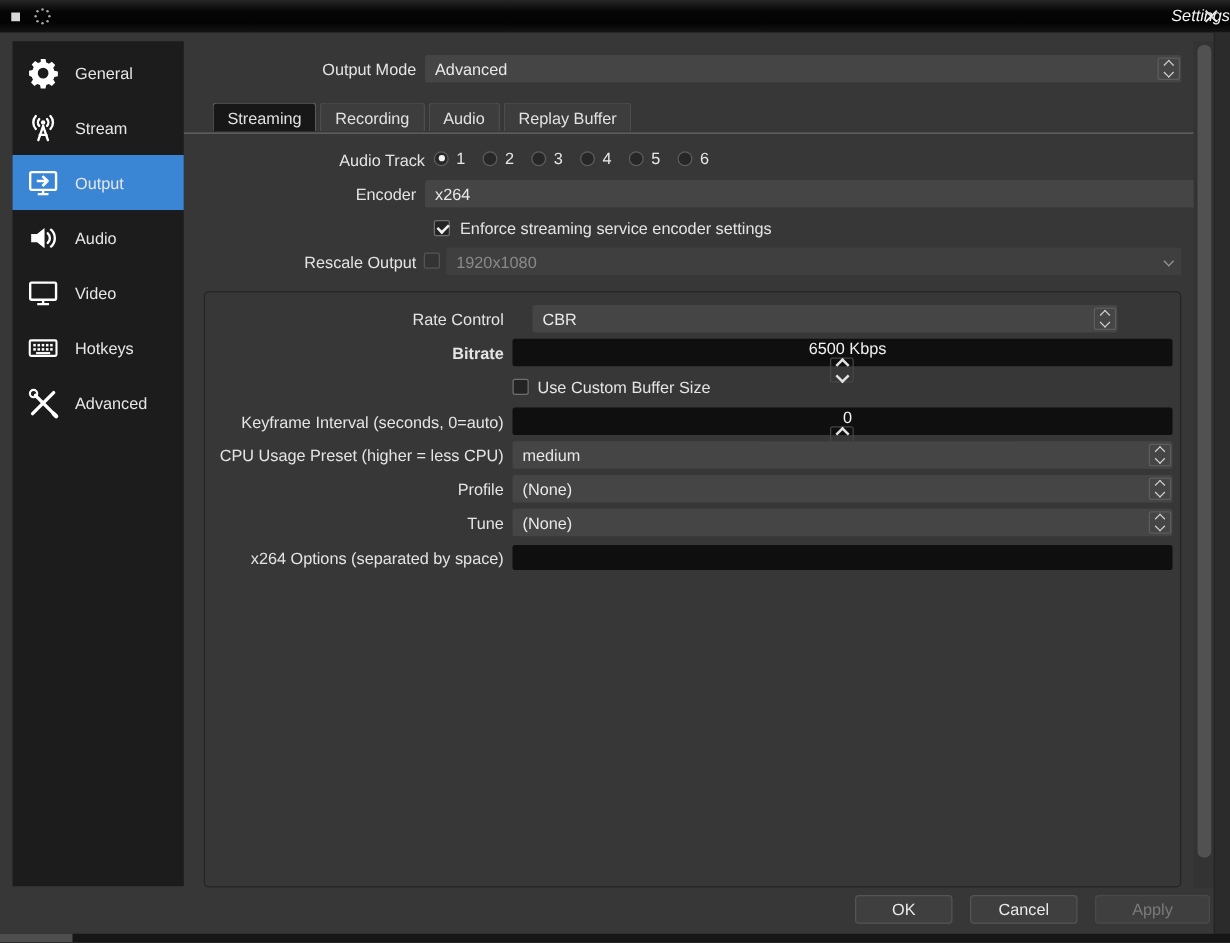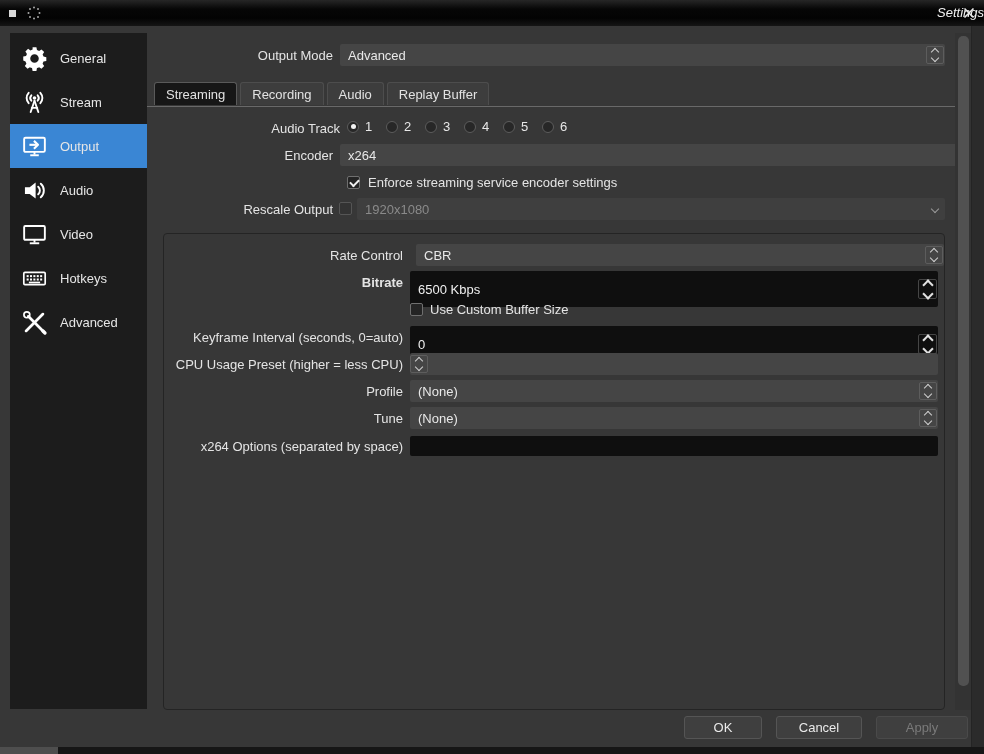--- a/index.html
+++ b/index.html
@@ -25,41 +25,41 @@
   .side-icon svg{width:27px;height:27px;}
   .side-label{margin-left:8px;color:#e6e6e6;font-size:13px;text-align:center;}
   
   .f-label{position:absolute;color:#e4e4e4;font-size:13px;text-align:right;white-space:nowrap;}
   .combo{position:absolute;height:22px;background:#454545;border-radius:2px;display:flex;align-items:center;box-sizing:border-box;cursor:pointer;}
   .combo .c-text{padding-left:8px;flex:1;color:#e8e8e8;white-space:nowrap;overflow:hidden;}
   .combo .c-spin{width:18px;height:18px;margin-right:1px;border:1px solid #5d5d5d;border-radius:2px;
     display:flex;flex-direction:column;align-items:center;justify-content:center;gap:2px;box-sizing:border-box;flex:none;}
   .combo.disabled{background:#3f3f3f;}
   .combo.disabled .c-text{color:#8a8a8a;}
-  .spinbox{position:absolute;height:36px;background:#0f0f0f;border-radius:2px;display:flex;align-items:center;box-sizing:border-box;}
+  .spinbox{position:absolute;height:22px;background:#0f0f0f;border-radius:2px;display:flex;align-items:center;box-sizing:border-box;flex-direction:column;}
   .spinbox .c-text{padding-left:8px;flex:1;color:#f0f0f0;}
   .spinbox .c-spin{width:19px;height:20px;margin-right:1px;border:1px solid #464646;border-radius:2px;
     display:flex;flex-direction:column;align-items:center;justify-content:center;gap:3px;box-sizing:border-box;flex:none;}
   .chev{display:block;width:5px;height:5px;border-style:solid;border-color:#cfcfcf;border-width:1.6px 1.6px 0 0;}
   .chev.u{transform:rotate(-45deg);margin-bottom:-1px;}
   .chev.d{transform:rotate(135deg);margin-top:-1px;}
   .chev.lg{width:6px;height:6px;border-width:2px 2px 0 0;border-color:#e2e2e2;}
   .chev.dim{border-color:#9a9a9a;}
   .textfield{position:absolute;height:20px;background:#0f0f0f;border-radius:2px;color:#f0f0f0;padding-left:8px;box-sizing:border-box;line-height:20px;}
   .cb{position:absolute;width:13px;height:13px;background:#242424;border:1px solid #6f6f6f;border-radius:2px;box-sizing:border-box;cursor:pointer;}
   .cb.checked::after{content:"";position:absolute;left:2px;top:2px;width:7px;height:4px;
     border-left:2px solid #f0f0f0;border-bottom:2px solid #f0f0f0;transform:rotate(-45deg);}
   .cb.disabled{background:#333333;border-color:#555555;}
   .radio-row{position:absolute;display:flex;align-items:center;}
   .radio-opt{display:flex;align-items:center;width:39px;cursor:pointer;}
   .radio{position:relative;width:12px;height:12px;border-radius:50%;background:#272727;border:1px solid #5c5c5c;box-sizing:border-box;flex:none;}
   .radio.on::after{content:"";position:absolute;left:2.5px;top:2.5px;width:5px;height:5px;border-radius:50%;background:#f2f2f2;}
   .radio-opt span{margin-left:6px;color:#e8e8e8;}
   
-  .tabbar{position:absolute;left:154px;top:82px;display:flex;gap:3px;align-items:flex-end;}
+  .tabbar{position:absolute;left:170px;top:82px;display:flex;gap:3px;align-items:flex-end;}
   .tab{height:23px;line-height:23px;padding:0 11px;background:#3d3d3d;border:1px solid #4d4d4d;border-bottom:none;
     border-radius:3px 3px 0 0;color:#e2e2e2;cursor:pointer;box-sizing:border-box;}
   .tab.sel{background:#171717;border-color:#5a5a5a;}
   .tab-line{position:absolute;left:147px;top:106px;width:808px;height:1px;background:#696969;}
   
   .groupbox{position:absolute;left:163px;top:233px;width:782px;height:477px;border:1px solid #242424;border-radius:4px;box-sizing:border-box;}
   
   .btn{position:absolute;height:23px;top:716px;background:#3f3f3f;border:1px solid #555555;border-radius:3px;
     color:#eaeaea;font-size:13px;text-align:center;line-height:21px;box-sizing:border-box;cursor:pointer;}
   .btn.disabled{color:#7a7a7a;border-color:#4a4a4a;cursor:default;}
@@ -251,21 +251,21 @@
   <div class="combo disabled" style="left:357px;top:198px;width:588px;">
     <span class="c-text">1920x1080</span>
     <span class="c-spin" style="border:none;">
         <i class="chev d dim"></i>
       </span>
   </div>
 
   <div class="groupbox"></div>
 
   <div class="f-label" style="left:170px;top:248px;width:233px;">Rate Control</div>
-  <div class="combo" style="left:416px;top:244px;width:528px;">
+  <div class="combo" style="left:426px;top:244px;width:468px;">
     <span class="c-text">CBR</span>
     <span class="c-spin">
         <i class="chev u"></i>
         <i class="chev d"></i>
       </span>
   </div>
 
   <div class="f-label" style="left:170px;top:275px;width:233px;font-weight:bold;">Bitrate</div>
   <div class="spinbox" style="left:410px;top:271px;width:528px;">
     <span class="c-text">6500 Kbps</span>
@@ -282,20 +282,21 @@
   <div class="spinbox" style="left:410px;top:326px;width:528px;">
     <span class="c-text">0</span>
     <span class="c-spin">
         <i class="chev u lg"></i>
         <i class="chev d lg"></i>
       </span>
   </div>
 
   <div class="f-label" style="left:170px;top:357px;width:233px;">CPU Usage Preset (higher = less CPU)</div>
   <div class="combo" style="left:410px;top:353px;width:528px;">
+    <span class="c-text">medium</span>
     <span class="c-spin">
         <i class="chev u"></i>
         <i class="chev d"></i>
       </span>
   </div>
 
   <div class="f-label" style="left:170px;top:384px;width:233px;">Profile</div>
   <div class="combo" style="left:410px;top:380px;width:528px;">
     <span class="c-text">(None)</span>
     <span class="c-spin">

